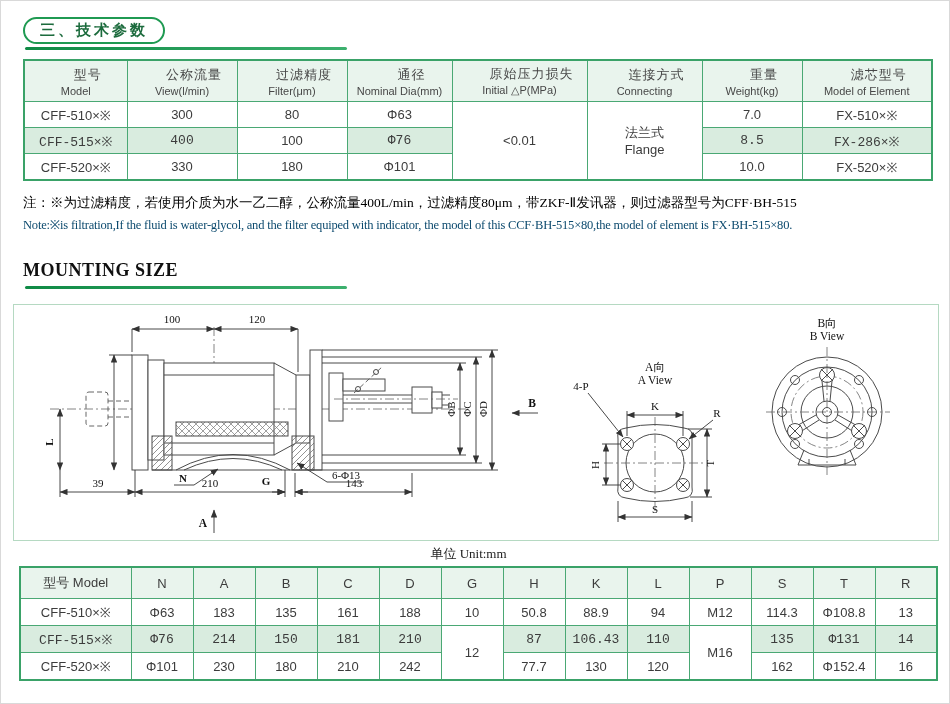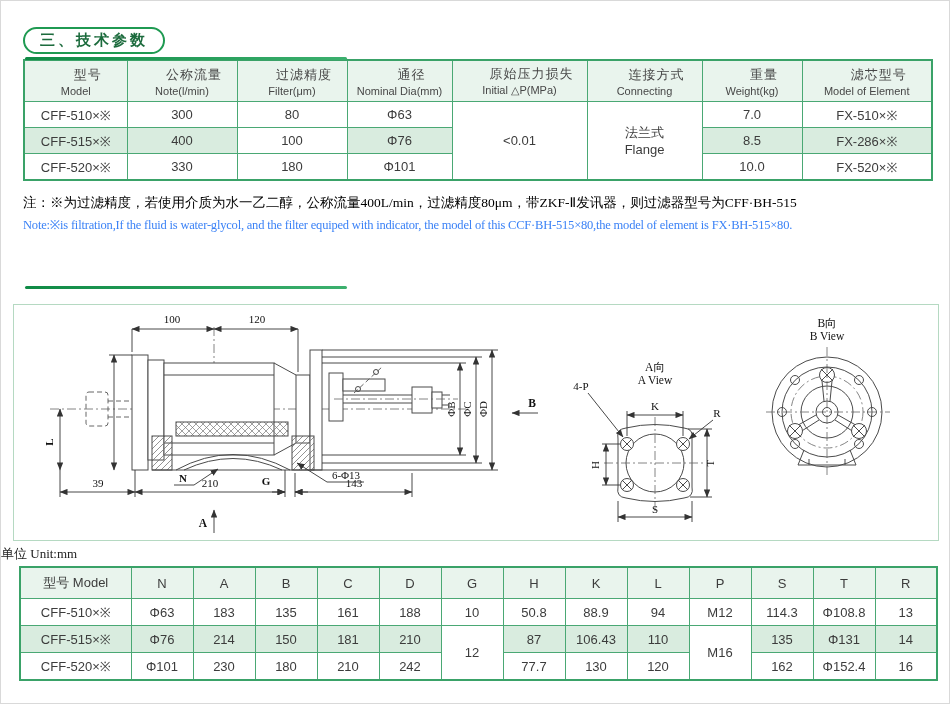--- a/index.html
+++ b/index.html
@@ -28,48 +28,48 @@
   .dtable th,.dtable td{border:1px solid var(--grid);text-align:center;vertical-align:middle;
         color:#3c3c3c;overflow:hidden;white-space:nowrap;}
   .dtable thead th{background:var(--hdrbg);font-weight:normal;padding:4px 1px;}
   .th-cn{font-size:13px;color:#474747;letter-spacing:1px;margin-left:24px;}
   .th-en{font-size:11px;color:#474747;margin-top:1px;}
   .tech{top:58px;left:22px;width:908px;}
   .tech td{font-size:13px;height:25px;padding:0 2px;}
   .mount{top:565px;left:18px;width:917px;}
   .mount thead th{font-size:13px;height:22px;}
   .mount td{font-size:13px;height:26px;padding:0 1px;}
-  .hl{background:var(--hl);}
+  .hl{background:var(--hl);font-family:Liberation Mono, monospace;}
 
   
   .note{position:absolute;top:192px;left:22px;width:914px;}
   .note-cn{font-family:"Liberation Serif",serif;font-size:13.5px;color:#000000;line-height:1.45;}
   .note-cn2{padding-left:28px;}
-  .note-en{font-family:"Liberation Serif",serif;font-size:12.5px;color:#3b82f6;margin-top:3px;letter-spacing:-0.2px;}
+  .note-en{font-family:"Liberation Serif",serif;font-size:12.5px;color:#0c4a6e;margin-top:3px;letter-spacing:-0.2px;}
 
   
   .draw-box{position:absolute;top:303px;left:12px;width:926px;height:237px;border:1px solid #b5d9c2;box-sizing:border-box;}
-  .unit-note{position:absolute;top:544px;left:0;width:935px;text-align:left;
+  .unit-note{position:absolute;top:544px;left:0;width:935px;text-align:center;
         font-family:"Liberation Serif",serif;font-size:13px;color:#222;}
 
   svg .ln{stroke:#4b4b4b;fill:none;stroke-width:1;}
   svg .fw{stroke:#4b4b4b;fill:#ffffff;stroke-width:1;}
   svg .dim{stroke:#333;fill:none;stroke-width:0.9;}
   svg .cl{stroke:#666;fill:none;stroke-width:0.8;stroke-dasharray:9 3 2 3;}
   svg .dsh{stroke:#555;fill:none;stroke-width:0.9;stroke-dasharray:5 3;}
   svg text{font-family:"Liberation Serif",serif;font-size:11.5px;fill:#111;}
   svg text.b{font-weight:bold;}
   svg text.sm{font-size:11px;}
 </style>
 </head>
 <body>
 
 <div class="page">
 
-  <div class="sec-header" style="top:22px;left:22px;text-align:center;">
+  <div class="sec-header" style="top:12px;left:22px;text-align:center;">
     <div class="sec-inner">
       <span class="pill">三、技术参数</span>
       <span class="sec-underline"></span>
     </div>
   </div>
 
   <table class="dtable tech">
     <colgroup>
       <col style="width:103px">
         <col style="width:110px">
@@ -81,21 +81,21 @@
         <col style="width:130px">
     </colgroup>
     <thead>
       <tr>
         <th>
             <div class="th-cn">型号</div>
             <div class="th-en">Model</div>
           </th>
         <th>
             <div class="th-cn">公称流量</div>
-            <div class="th-en">Note(l/min)</div>
+            <div class="th-en">View(l/min)</div>
           </th>
         <th>
             <div class="th-cn">过滤精度</div>
             <div class="th-en">Filter(μm)</div>
           </th>
         <th>
             <div class="th-cn">通径</div>
             <div class="th-en">Nominal Dia(mm)</div>
           </th>
         <th>
@@ -149,20 +149,21 @@
     </tbody>
   </table>
 
   <div class="note">
     <div class="note-cn"><span>注：</span><span>※为过滤精度，若使用介质为水一乙二醇，公称流量400L/min，过滤精度80μm，带ZKF-Ⅱ发讯器，则过滤器型号为CFF·BH-515</span></div>
     <div class="note-en">Note:※is filtration,If the fluid is water-glycol, and the filter equiped with indicator, the model of this CCF·BH-515×80,the model of element is FX·BH-515×80.</div>
   </div>
 
   <div class="sec-header" style="top:251px;left:22px;">
     <div class="sec-inner">
+      <span class="sec-title">MOUNTING SIZE</span>
       <span class="sec-underline"></span>
     </div>
   </div>
 
   <div class="draw-box">
     <svg width="924" height="235" viewBox="0 0 924 235">
       <defs>
         <marker id="ar" viewBox="0 0 10 8" refX="9.5" refY="4" markerWidth="9" markerHeight="7" orient="auto-start-reverse">
           <path d="M0,0L10,4L0,8Z" fill="#333"></path>
         </marker>

